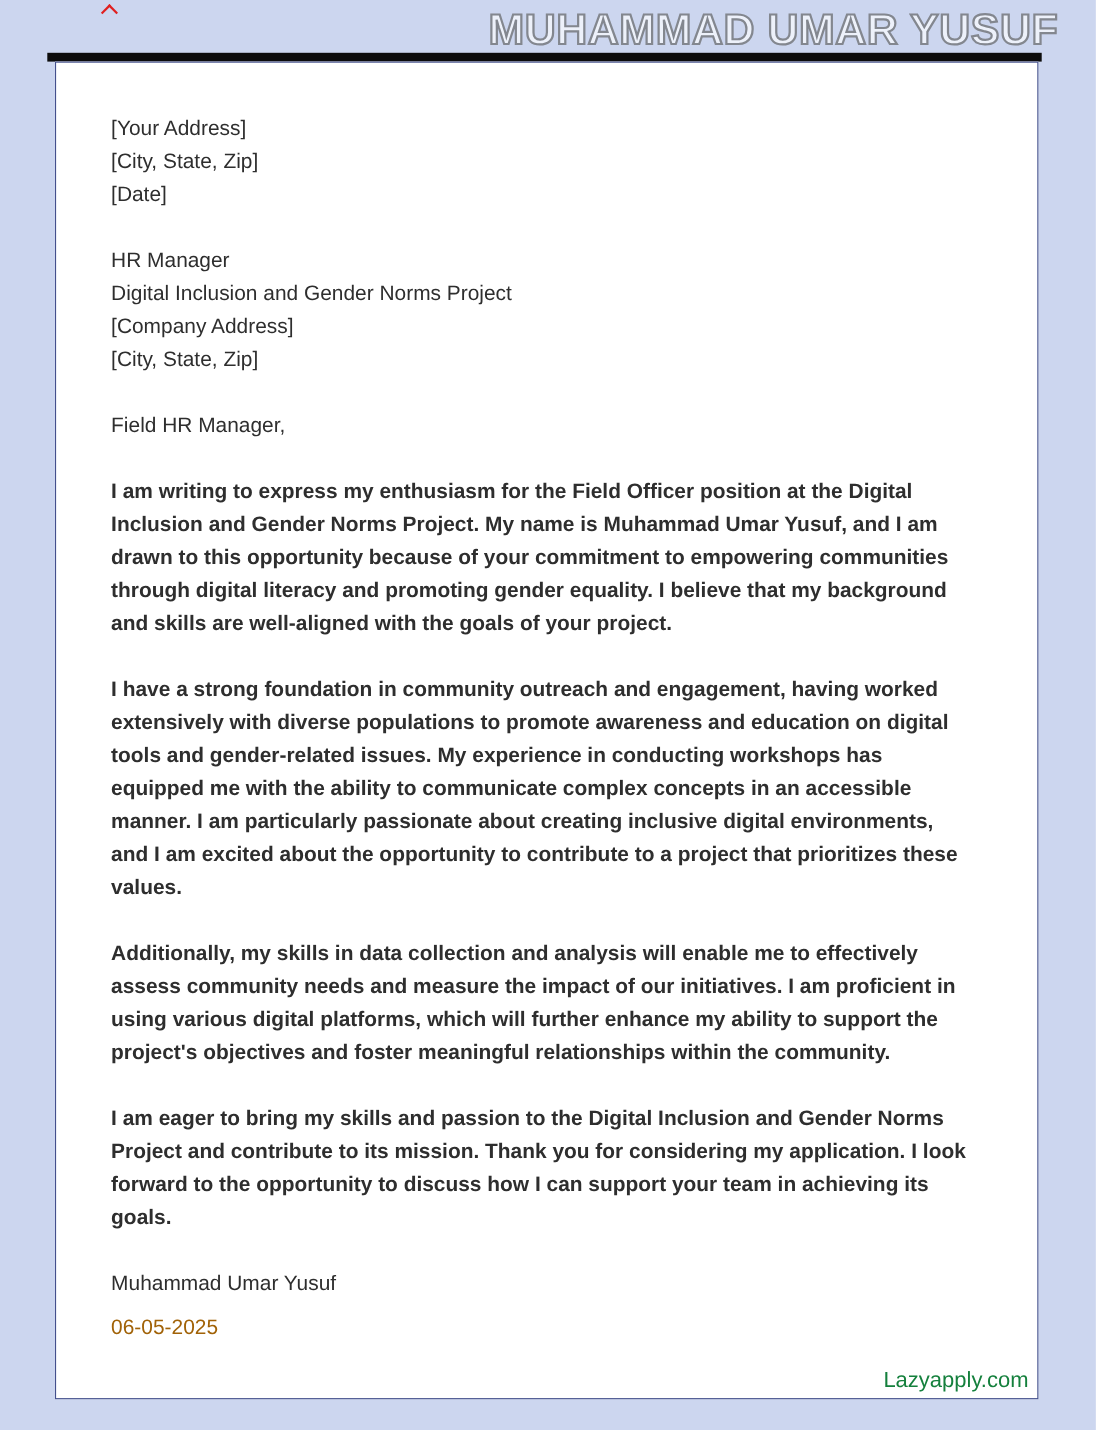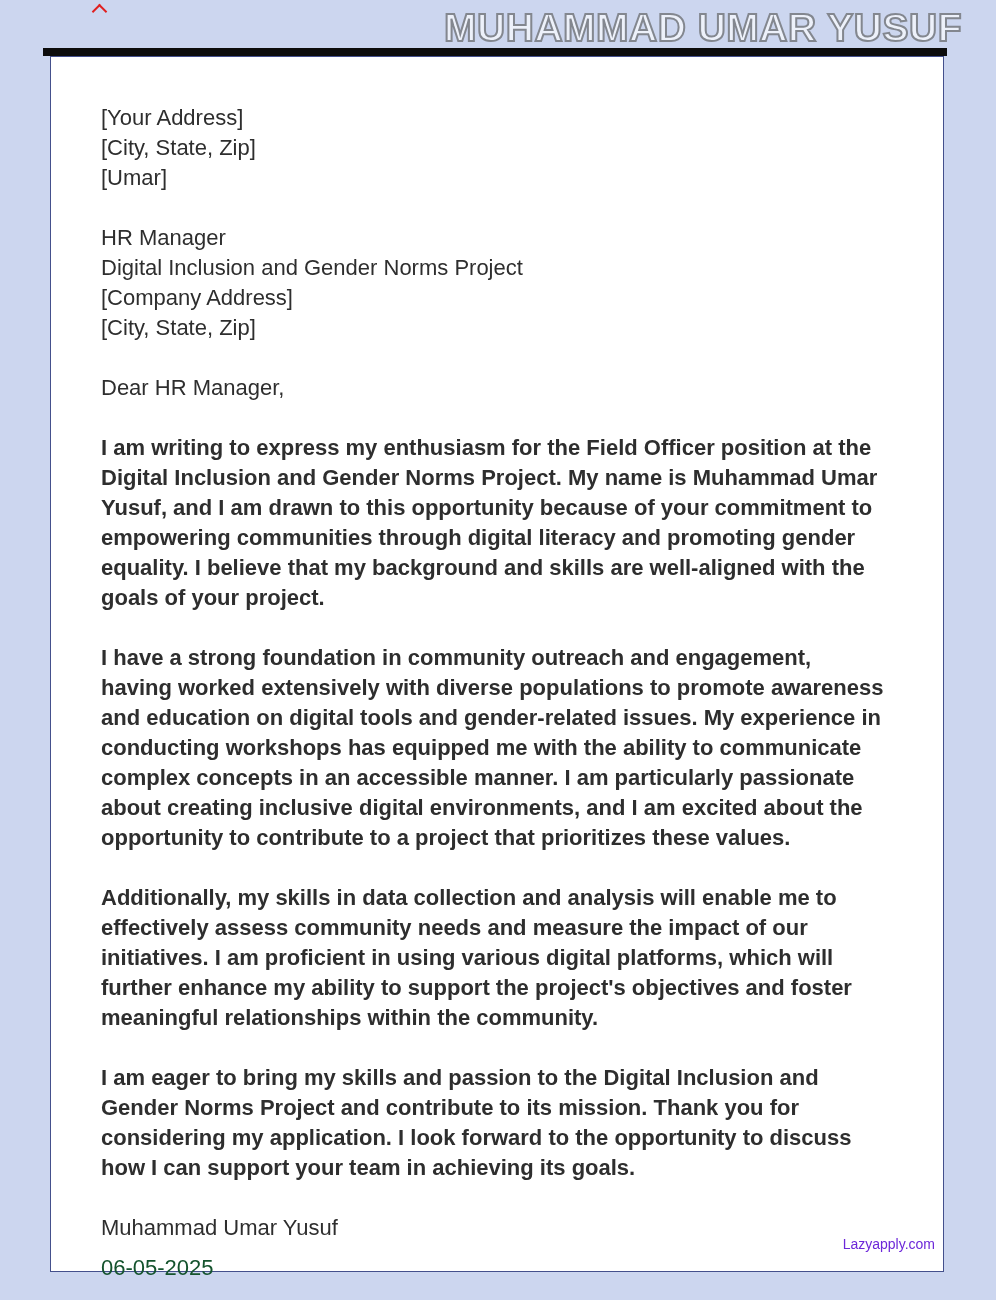--- a/index.html
+++ b/index.html
@@ -58,80 +58,80 @@
     top: 56px;
     left: 50px;
     width: 894px;
     height: 1216px;
     background: #ffffff;
     border: 1px solid #44508c;
     box-sizing: border-box;
   }
   .content {
     padding: 46px 56px 0 50px;
-    font-size: 22px;
+    font-size: 19px;
     line-height: 30px;
     color: #2e2e2e;
   }
   .content p {
     margin: 0;
   }
   .block {
     margin-bottom: 30px;
   }
   .paragraph {
     margin-bottom: 30px !important;
     font-weight: bold;
   }
   .closing-block {
     margin-bottom: 0;
   }
   .date-link {
     display: inline-block;
     margin-top: 10px;
-    color: #14532d;
+    color: #a16207;
     cursor: pointer;
   }
   .watermark {
     position: absolute;
     right: 8px;
-    bottom: 19px;
-    font-size: 14px;
-    color: #6d28d9;
+    bottom: 4px;
+    font-size: 20px;
+    color: #15803d;
   }
 </style>
 </head>
 <body>
 
 <div class="page">
 
   <span class="red-mark"></span>
 
   <h1 class="header-name">MUHAMMAD UMAR YUSUF</h1>
 
   <div class="top-bar"></div>
 
   <div class="sheet">
     <div class="content">
 
       <div class="block">
         <p>[Your Address]</p>
         <p>[City, State, Zip]</p>
-        <p>[Umar]</p>
+        <p>[Date]</p>
       </div>
 
       <div class="block">
         <p>HR Manager</p>
         <p>Digital Inclusion and Gender Norms Project</p>
         <p>[Company Address]</p>
         <p>[City, State, Zip]</p>
       </div>
 
       <div class="block">
-        <p>Dear HR Manager,</p>
+        <p>Field HR Manager,</p>
       </div>
 
       <p class="paragraph">I am writing to express my enthusiasm for the Field Officer position at the Digital Inclusion and Gender Norms Project. My name is Muhammad Umar Yusuf, and I am drawn to this opportunity because of your commitment to empowering communities through digital literacy and promoting gender equality. I believe that my background and skills are well-aligned with the goals of your project.</p>
       <p class="paragraph">I have a strong foundation in community outreach and engagement, having worked extensively with diverse populations to promote awareness and education on digital tools and gender-related issues. My experience in conducting workshops has equipped me with the ability to communicate complex concepts in an accessible manner. I am particularly passionate about creating inclusive digital environments, and I am excited about the opportunity to contribute to a project that prioritizes these values.</p>
       <p class="paragraph">Additionally, my skills in data collection and analysis will enable me to effectively assess community needs and measure the impact of our initiatives. I am proficient in using various digital platforms, which will further enhance my ability to support the project's objectives and foster meaningful relationships within the community.</p>
       <p class="paragraph">I am eager to bring my skills and passion to the Digital Inclusion and Gender Norms Project and contribute to its mission. Thank you for considering my application. I look forward to the opportunity to discuss how I can support your team in achieving its goals.</p>
 
       <div class="block closing-block">
         <p>Muhammad Umar Yusuf</p>
         <span class="date-link">06-05-2025</span>

